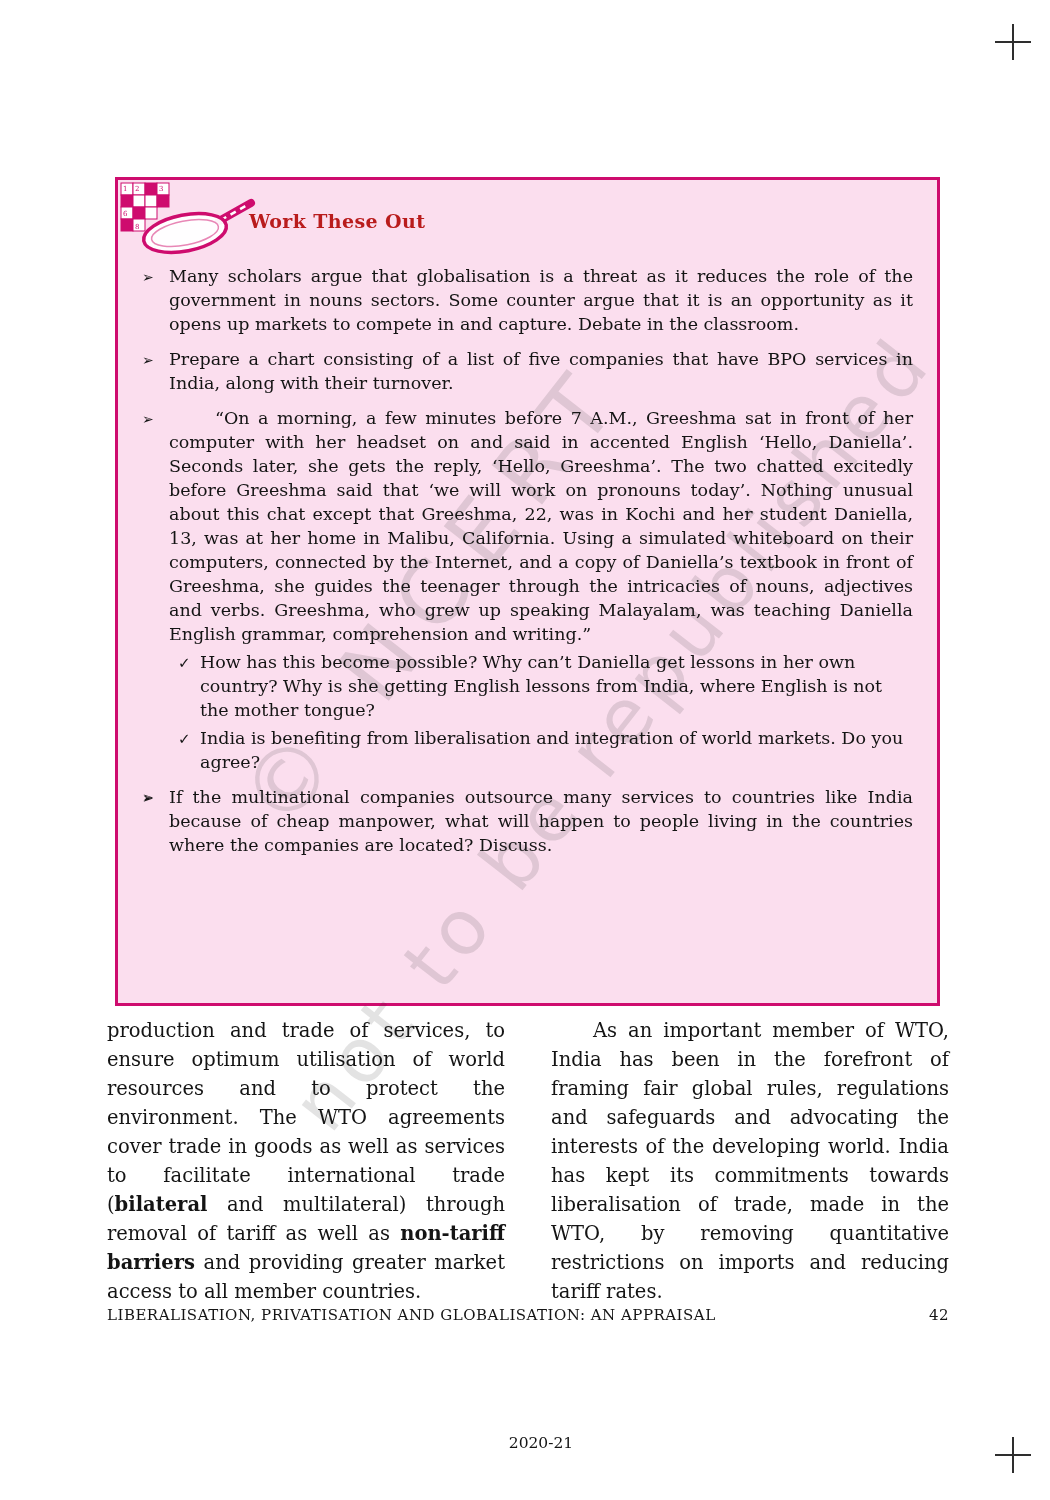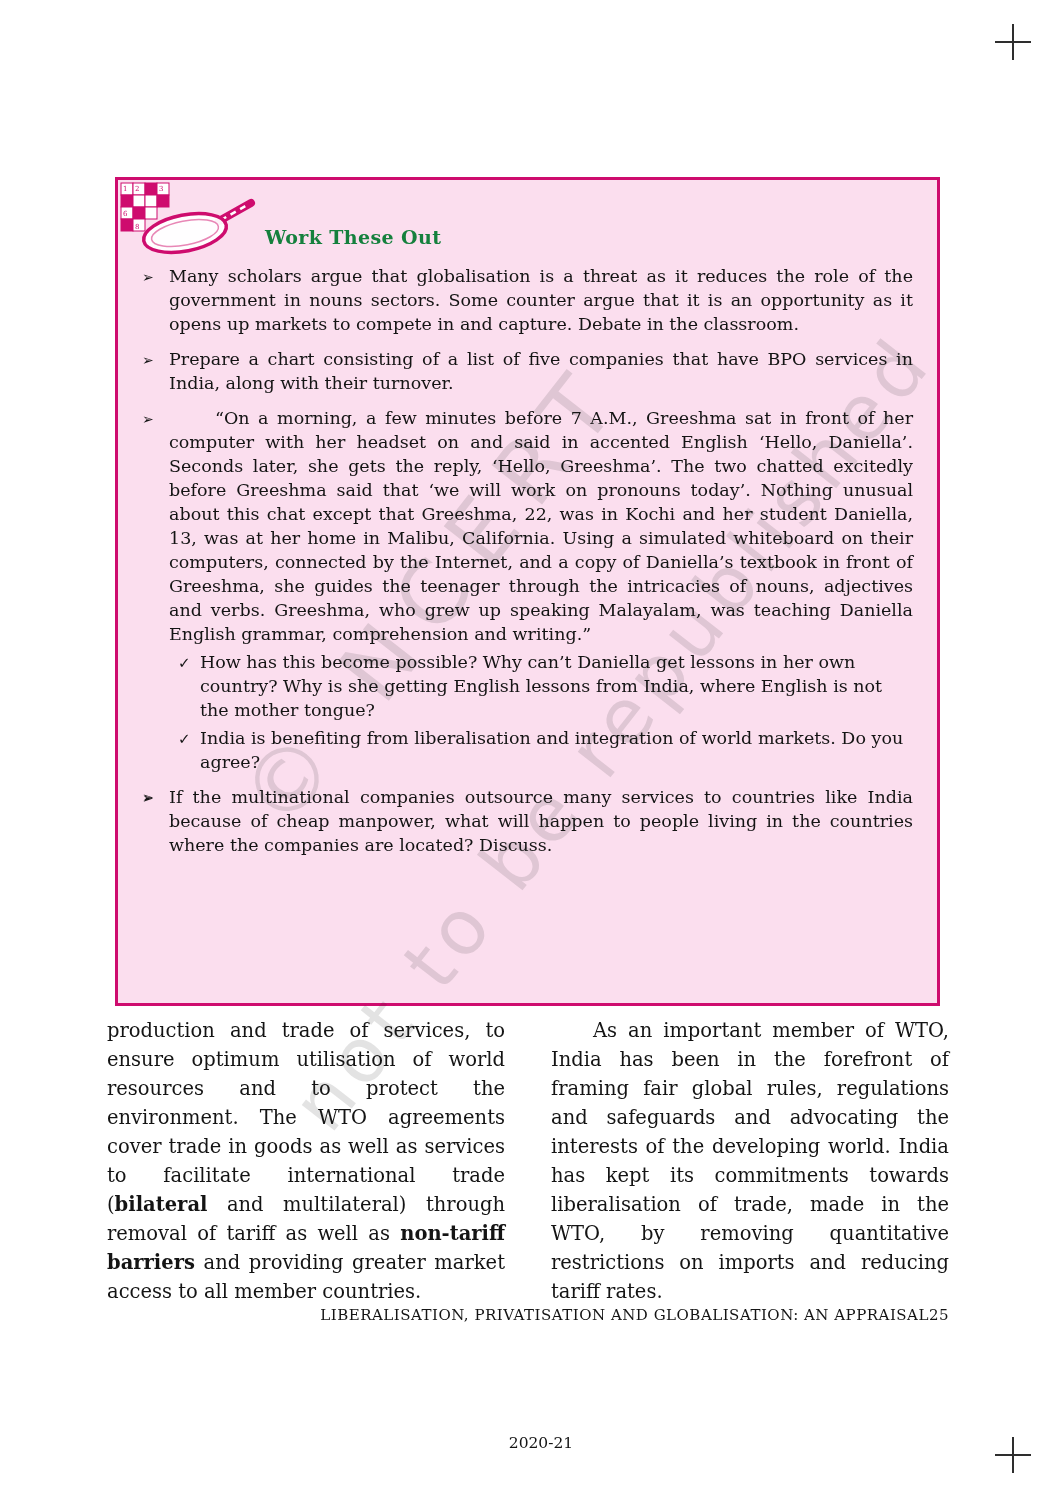--- a/index.html
+++ b/index.html
@@ -16,22 +16,22 @@
   #crop-br{left:995px;top:1437px;}
 
   
   .workbox{
     position:absolute;left:115px;top:177px;width:825px;height:829px;
     box-sizing:border-box;border:3px solid #ce0c6e;background:#fbdeee;
     z-index:2;
   }
   .box-icon{position:absolute;left:1px;top:1px;}
   .box-title{
-    position:absolute;left:131px;top:30px;margin:16px;
-    font-size:19px;font-weight:bold;letter-spacing:.4px;color:#15803d;
+    position:absolute;left:131px;top:30px;margin:0;
+    font-size:19px;font-weight:bold;letter-spacing:.4px;color:#b91c1c;
   }
   .box-content{position:absolute;left:24px;right:24px;top:84px;}
   .arrow-item{
     position:relative;padding-left:27px;margin:0 0 11px 0;
     font-size:17.5px;line-height:24px;text-align:justify;
   }
   .arrow-item .marker{
     position:absolute;left:0;top:1px;
     font-family:"DejaVu Sans","Liberation Sans",sans-serif;font-size:14px;
   }
@@ -51,21 +51,21 @@
 
   
   .columns{position:absolute;left:107px;top:1016px;width:842px;display:flex;gap:46px;z-index:2;}
   .colp{width:406px;margin:0;font-size:19.5px;line-height:29px;text-align:justify;}
   .col-right{text-indent:42px;}
   .colp b{font-weight:bold;}
 
   
   .footer{
     position:absolute;left:107px;top:1306px;width:842px;z-index:2;
-    display:flex;justify-content:flex-end;align-items:baseline;
+    display:flex;justify-content:space-between;align-items:baseline;
     font-size:15px;letter-spacing:.5px;
   }
   .bottom-label{
     position:absolute;left:16px;top:1434px;width:100%;text-align:center;
     font-size:15.5px;z-index:2;
   }
 
   
   .watermark{
     position:absolute;left:-80px;top:500px;width:1200px;z-index:10;
@@ -165,21 +165,21 @@
     </div>
   </section>
 
   <div class="columns">
     <p class="colp col-left"><span>production and trade of services, to ensure optimum utilisation of world resources and to protect the environment. The WTO agreements cover trade in goods as well as services to facilitate international trade (</span><b>bilateral</b><span> and multilateral) through removal of tariff as well as </span><b>non-tariff barriers</b><span> and providing greater market access to all member countries.</span></p>
     <p class="colp col-right">As an important member of WTO, India has been in the forefront of framing fair global rules, regulations and safeguards and advocating the interests of the developing world. India has kept its commitments towards liberalisation of trade, made in the WTO, by removing quantitative restrictions on imports and reducing tariff rates.</p>
   </div>
 
   <div class="footer">
     <span>LIBERALISATION, PRIVATISATION AND GLOBALISATION: AN APPRAISAL</span>
-    <span>25</span>
+    <span>42</span>
   </div>
 
   <div class="bottom-label">2020-21</div>
 
   <div class="watermark">
     <span class="wm1">© NCERT</span>
     <span class="wm2">not to be republished</span>
   </div>
 
 </div>

